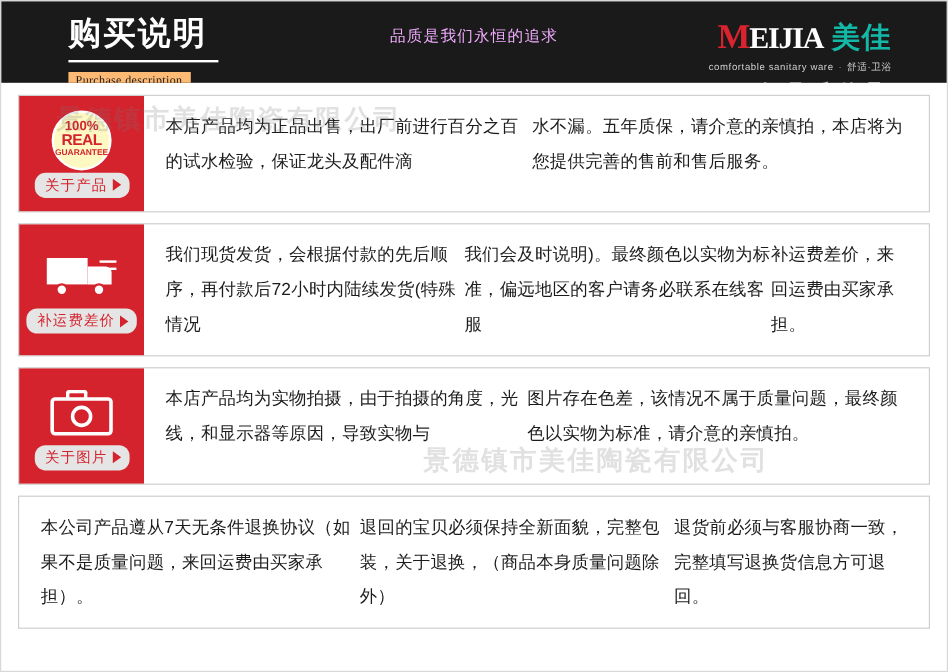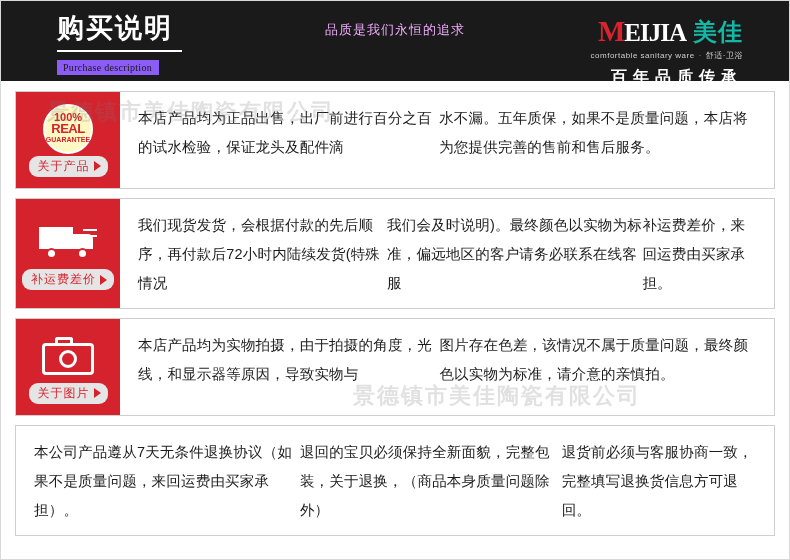--- a/index.html
+++ b/index.html
@@ -19,21 +19,21 @@
     height: 560px;
     box-sizing: border-box;
     border: 1px solid #d8d8d8;
     background: #ffffff;
     overflow: hidden;
   }
 
   
   .header {
     position: relative;
-    height: 80px;
+    height: 68px;
     background: #1a1a1a;
     color: #ffffff;
     overflow: hidden;
   }
   .header-left {
     position: absolute;
     left: 56px;
     top: 12px;
     width: 230px;
   }
@@ -46,21 +46,21 @@
     padding-bottom: 4px;
   }
   .header-rule {
     width: 125px;
     height: 2px;
     background: #ffffff;
     margin: 3px 0 5px 0;
   }
   .header-sub {
     display: inline-block;
-    background: #8b5cf6;
+    background: #fdba74;
     color: #1a1a1a;
     font-size: 10px;
     padding: 2px 7px 2px 6px;
     letter-spacing: 0.3px;
     font-family: "Liberation Serif", serif;
   }
   .header-center {
     position: absolute;
     left: 0;
     right: 0;
@@ -72,21 +72,21 @@
     letter-spacing: 1px;
   }
   .header-right {
     position: absolute;
     right: 46px;
     top: 14px;
     text-align: right;
   }
   .brand-row {
     display: flex;
-    align-items: center;
+    align-items: flex-start;
     justify-content: flex-end;
     gap: 7px;
   }
   .brand-mark {
     font-size: 25px;
     font-weight: bold;
     letter-spacing: -1px;
     color: #ffffff;
     font-family: "Liberation Serif", serif;
   }
@@ -312,21 +312,21 @@
             <span class="sml">GUARANTEE</span>
           </div>
         </div>
         <div class="badge-label">
           <span>关于产品</span>
           <span class="play"></span>
         </div>
       </div>
       <div class="card-text">
         <p>本店产品均为正品出售，出厂前进行百分之百的试水检验，保证龙头及配件滴</p>
-        <p>水不漏。五年质保，如果不是质量问题，本店将为您提供完善的售前和售后服务。</p>
+        <p>水不漏。五年质保，请介意的亲慎拍，本店将为您提供完善的售前和售后服务。</p>
       </div>
     </div>
 
     <div class="card">
       <div class="badge">
         <div class="badge-icon">
           <div class="truck">
             <span class="body"></span>
             <span class="cab"></span>
             <span class="w1"></span>

